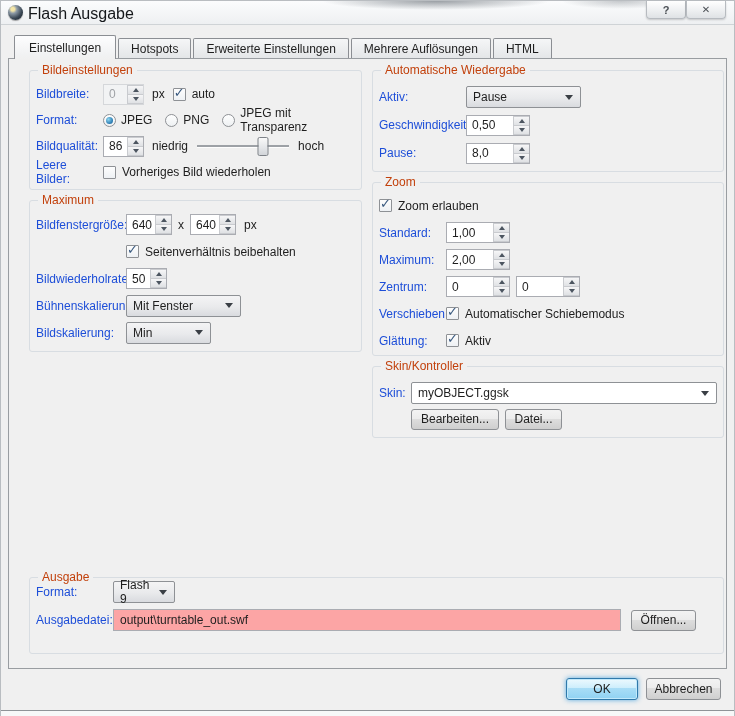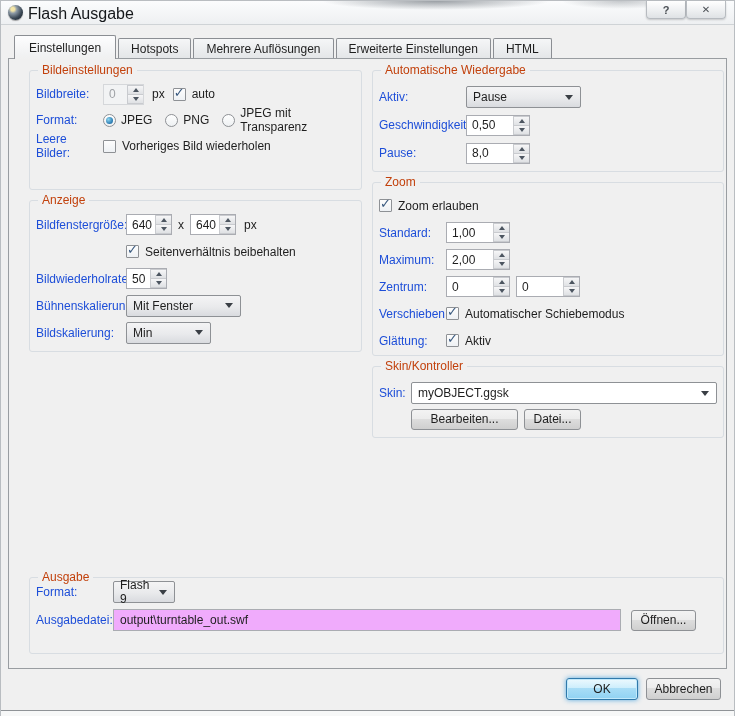--- a/index.html
+++ b/index.html
@@ -98,30 +98,30 @@
   
   .slider{position:relative;width:92px;height:19px;margin:0 9px;flex:none;}
   .slider .track{position:absolute;left:0;right:0;top:8px;height:2px;background:#9da1a6;
     border-bottom:1px solid #fdfdfd;}
   .slider .thumb{position:absolute;top:0;width:11px;height:19px;box-sizing:border-box;
     border:1px solid #7c8187;border-radius:2px;transform:translateX(-50%);
     background:linear-gradient(#f9f9f9,#e4e6e9 55%,#d2d5d9);}
 
   
   .ti{display:flex;align-items:center;height:22px;box-sizing:border-box;padding:0 6px;
-    border:1px solid #aaacb2;background:#f0abfc;white-space:nowrap;overflow:hidden;text-align:center;}
+    border:1px solid #aaacb2;background:#fca5a5;white-space:nowrap;overflow:hidden;text-align:center;}
   .ti.w508{width:508px;}
 
   
   .btn{display:inline-flex;align-items:center;justify-content:center;height:22px;
     box-sizing:border-box;padding:0 10px;border:1px solid #8e9195;border-radius:3px;
     background:linear-gradient(#f3f3f3,#ececec 45%,#dedede 46%,#cfcfcf);
     color:#1e1e1e;flex:none;cursor:default;}
   .btn.h20{height:21px;}
-  .btn.w57{width:57px;} .btn.w65{width:65px;} .btn.w72{width:72px;} .btn.w75{width:75px;} .btn.w88{width:107px;}
+  .btn.w57{width:57px;} .btn.w65{width:65px;} .btn.w72{width:72px;} .btn.w75{width:75px;} .btn.w88{width:88px;}
   .btn.default{border-color:#2f79ab;
     background:linear-gradient(#edf9fe,#cdeefc 45%,#a9ddf6 46%,#90d2f3);
     box-shadow:0 0 0 1px #c2e9fb inset,0 0 5px rgba(64,160,222,.85);}
 
   .footer{position:absolute;left:0;top:677px;width:100%;height:24px;z-index:2;}
   .footer .ok{position:absolute;left:565px;top:0;}
   .footer .cancel{position:absolute;left:645px;top:0;}
 
   .bottom-line{position:absolute;left:0;top:709px;width:100%;height:1px;background:#8f9397;}
   .bottom-glass{position:absolute;left:0;top:710px;width:100%;height:5px;background:#f7f8f8;}
@@ -141,22 +141,22 @@
       <span>?</span>
     </div>
     <div class="capbtn close">
       <span>✕</span>
     </div>
   </div>
 
   <div class="tabs">
     <div class="tab active">Einstellungen</div>
     <div class="tab">Hotspots</div>
+    <div class="tab">Erweiterte Einstellungen</div>
     <div class="tab">Mehrere Auflösungen</div>
-    <div class="tab">Erweiterte Einstellungen</div>
     <div class="tab">HTML</div>
   </div>
 
   <div class="panel">
 
     <div class="col-left">
 
       <div class="grp g-bild">
         <span class="grp-title">Bildeinstellungen</span>
 
@@ -191,30 +191,51 @@
           <span class="fmt-opt">
             <span class="rb"></span>
             <span class="rbl">PNG</span>
           </span>
           <span class="fmt-opt">
             <span class="rb"></span>
             <span class="rbl">JPEG mit Transparenz</span>
           </span>
         </div>
 
+        <div class="row">
+          <span class="lbl">Bildqualität:</span>
+          <span class="spin w41">
+            <span class="v">86</span>
+            <span class="btns">
+              <span class="sb">
+                  <i class="au"></i>
+                </span>
+              <span class="sb">
+                  <i class="ad"></i>
+                </span>
+            </span>
+          </span>
+          <span class="gap8"></span>
+          <span>niedrig</span>
+          <span class="slider">
+            <span class="track"></span>
+            <span class="thumb" style="left: 72%;"></span>
+          </span>
+          <span>hoch</span>
+        </div>
 
         <div class="row">
           <span class="lbl">Leere Bilder:</span>
           <span class="cb"></span>
           <span class="cbl">Vorheriges Bild wiederholen</span>
         </div>
       </div>
 
       <div class="grp g-anzeige">
-        <span class="grp-title">Anzeige</span>
+        <span class="grp-title">Maximum</span>
 
         <div class="row">
           <span class="lbl">Bildfenstergröße:</span>
           <span class="spin w46">
             <span class="v">640</span>
             <span class="btns">
               <span class="sb">
                   <i class="au"></i>
                 </span>
               <span class="sb">

